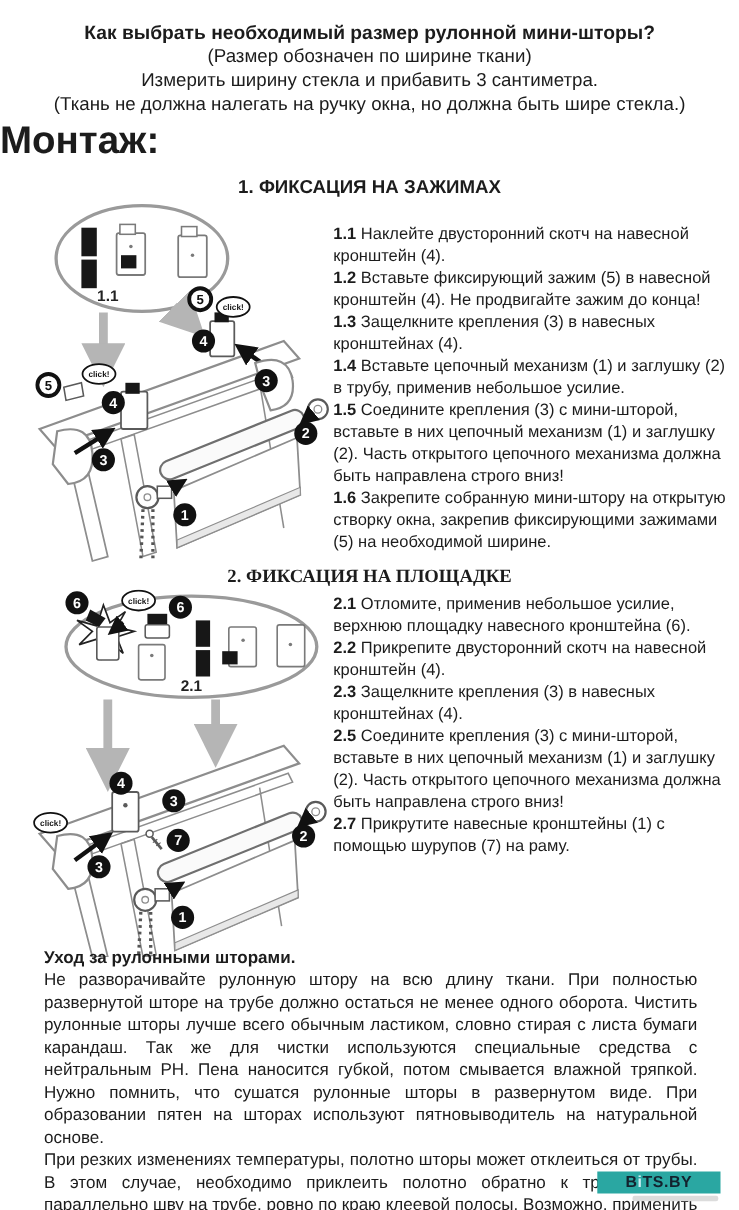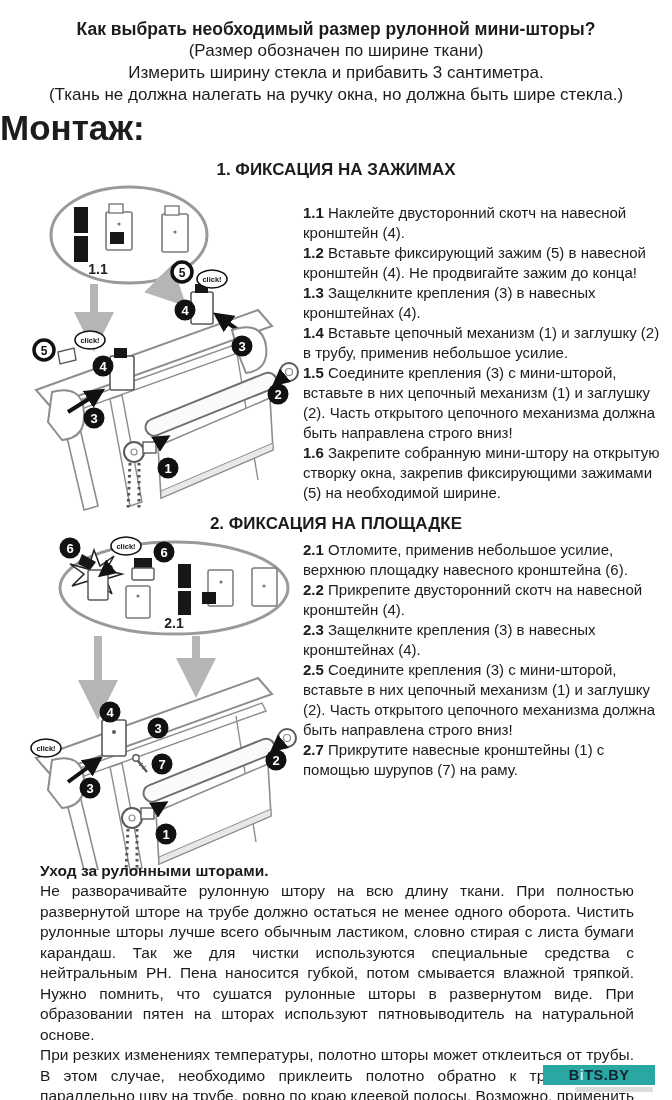--- a/index.html
+++ b/index.html
@@ -9,21 +9,21 @@
     font-family:"Liberation Sans","DejaVu Sans",sans-serif;color:#1c1c1c;
   }
   .header{position:absolute;top:18px;left:0;width:672px;text-align:center;}
   .header .t1{font-size:17.5px;font-weight:bold;line-height:22px;margin:0;}
   .header .t2,.header .t3,.header .t4{font-size:17px;font-weight:normal;line-height:22px;margin:0;}
   .montage{position:absolute;top:108px;left:0;width:672px;text-align:left;
     font-size:35px;font-weight:bold;margin:0;}
   .sec-heading{position:absolute;left:0;width:672px;text-align:center;
     font-size:17px;font-weight:bold;margin:0;}
   #sec1-heading{top:160px;}
-  #sec2-heading{top:514px;}
+  #sec2-heading{top:514px;font-family:Liberation Serif, serif;}
   .diagram{position:absolute;width:300px;height:334px;}
   #diagram1{left:6px;top:180px;}
   #diagram2{left:6px;top:536px;}
   .steps{position:absolute;width:362px;}
   #steps1{left:303px;top:183px;margin-top:20px;}
   #steps2{left:303px;top:540px;}
   .steps p{margin:0;font-size:15px;line-height:20px;text-align:left;}
   .steps b{font-weight:bold;}
   .care{position:absolute;left:40px;top:860px;width:594px;}
   .care h3{margin:0;font-size:15.5px;line-height:21px;font-weight:bold;}

